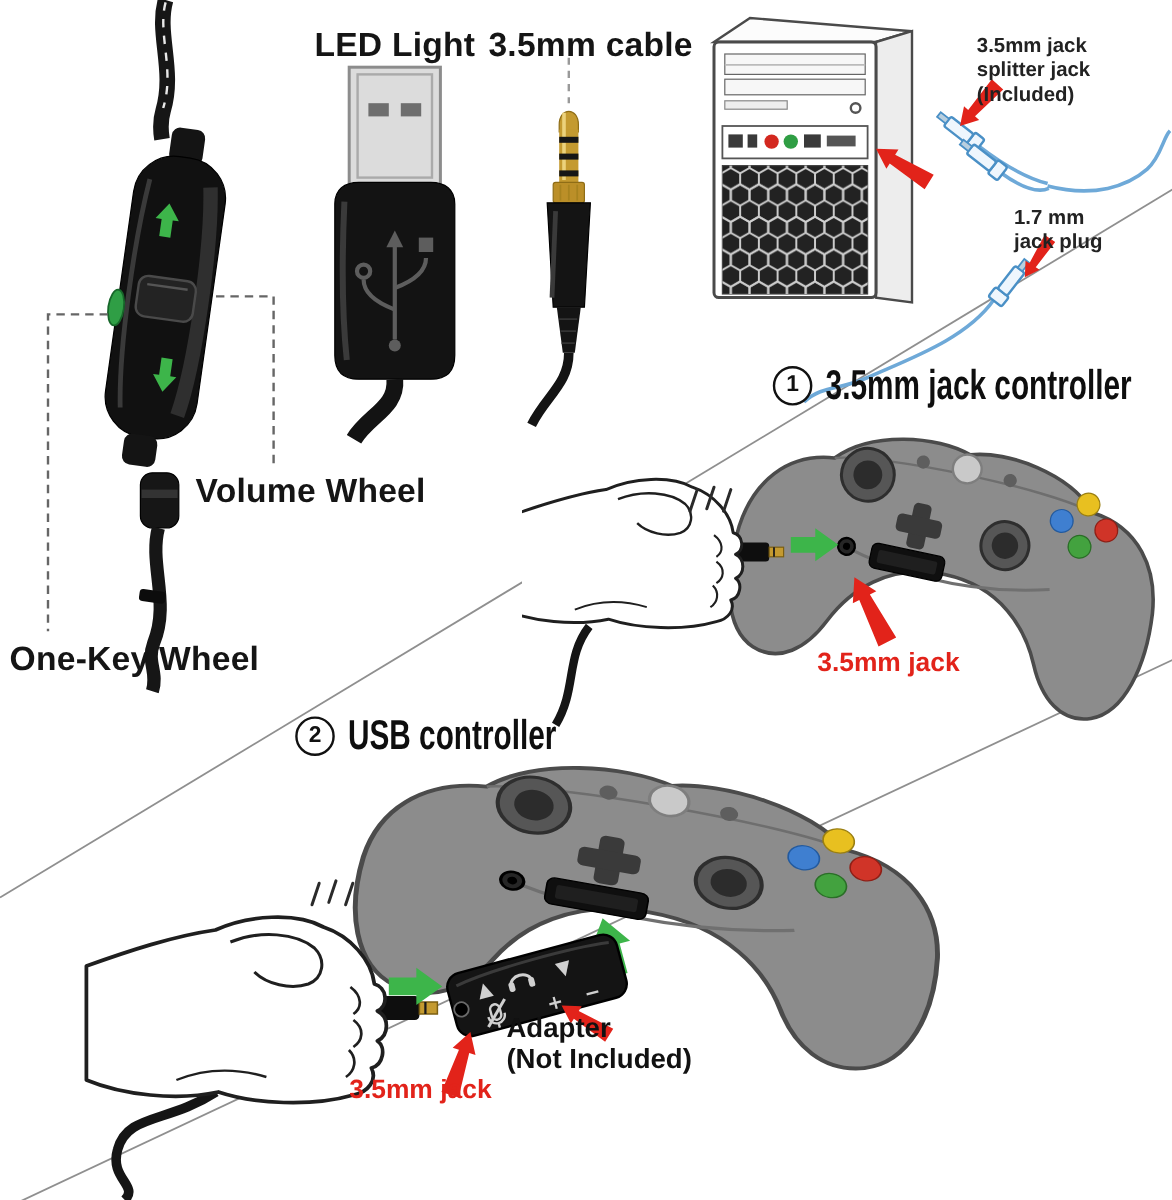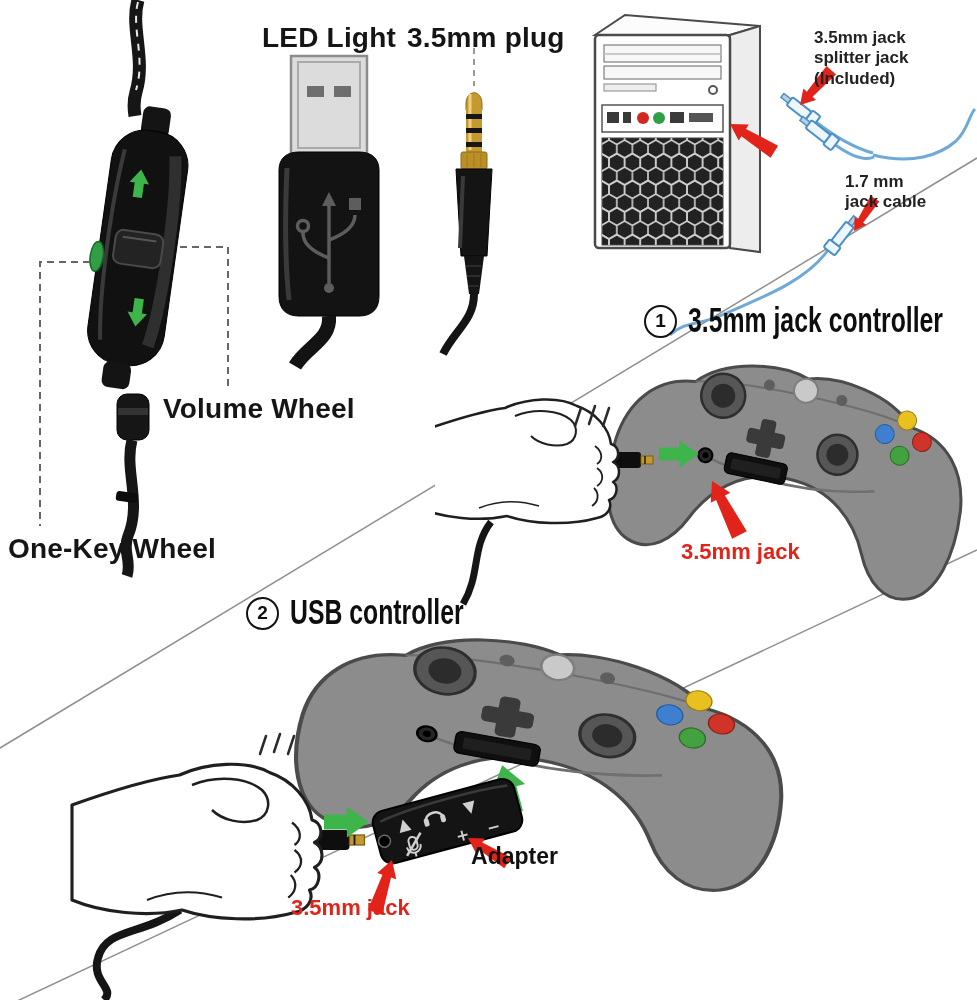--- a/index.html
+++ b/index.html
@@ -9,21 +9,21 @@
   svg.layer{position:absolute;}
   .lbl{font-weight:700;color:#151515;font-size:28px;letter-spacing:0.2px;z-index:5;}
   .lbl-sm{font-weight:700;color:#222;font-size:17px;line-height:1.2;z-index:5;}
   .red-lbl{font-weight:700;color:#e2231a;font-size:22px;z-index:5;}
   .heading{display:flex;align-items:center;gap:11px;z-index:5;}
   .circle-num{width:29px;height:29px;border:2.5px solid #111;border-radius:50%;
       display:flex;align-items:center;justify-content:center;
       font-size:19px;font-weight:700;color:#111;flex:0 0 auto;}
   .heading-text{display:inline-block;font-size:31px;font-weight:700;color:#0e0e0e;
       transform:scale(0.8,1.12);transform-origin:left center;white-space:nowrap;}
-  .adapter-lbl{font-weight:700;color:#111;font-size:23px;text-align:center;width:185px;line-height:1.15;z-index:5;}
+  .adapter-lbl{font-weight:700;color:#111;font-size:23px;text-align:left;width:185px;line-height:1.15;z-index:5;}
   .adicon{font:bold 16px "DejaVu Sans",sans-serif;fill:#d0d0d0;text-anchor:middle;}
 </style>
 </head>
 <body>
 
 <svg width="0" height="0" style="position:absolute">
   <defs>
     <path id="rarrow" d="M0,0 L-10,17 L-4.5,17 L-7.5,55 L7.5,55 L4.5,17 L10,17 Z"></path>
     <path id="garrow" d="M0,-5.5 L17,-5.5 L17,-11.5 L33,0 L17,11.5 L17,5.5 L0,5.5 Z"></path>
     <g id="slashes" stroke="#2a2a2a" stroke-width="2.5" stroke-linecap="round" fill="none">
@@ -223,41 +223,42 @@
   </g>
   <path d="M120,292 C80,318 46,310 38,340 C31,364 56,370 44,382" stroke="#151515" stroke-width="8" fill="none"></path>
   <use href="#hand-plug" transform="translate(12,132) scale(1.25)"></use>
   <use href="#slashes" transform="translate(200,118)"></use>
   <use href="#garrow" transform="translate(264,204) scale(1.35)" fill="#3db54a"></use>
   <use href="#rarrow" transform="translate(332,242) rotate(18)" fill="#e2231a"></use>
   <use href="#rarrow" transform="translate(408,220) rotate(-58) scale(0.85)" fill="#e2231a"></use>
 </svg>
 
 <div class="abs lbl" style="left:262px;top:22px">LED Light</div>
-<div class="abs lbl" style="left:407px;top:22px">3.5mm plug</div>
+<div class="abs lbl" style="left:407px;top:22px">3.5mm cable</div>
 <div class="abs lbl" style="left:163px;top:393px">Volume Wheel</div>
 <div class="abs lbl" style="left:8px;top:533px">One-Key Wheel</div>
 
 <div class="abs lbl-sm" style="left:814px;top:28px">
   <div>3.5mm jack</div>
   <div>splitter jack</div>
   <div>(Included)</div>
 </div>
 <div class="abs lbl-sm" style="left:845px;top:172px">
   <div>1.7 mm</div>
-  <div>jack cable</div>
+  <div>jack plug</div>
 </div>
 
 <div class="abs heading" style="left:644px;top:303px">
   <span class="circle-num">1</span>
   <span class="heading-text">3.5mm jack controller</span>
 </div>
 <div class="abs red-lbl" style="left:681px;top:539px">3.5mm jack</div>
 
 <div class="abs heading" style="left:246px;top:595px">
   <span class="circle-num">2</span>
   <span class="heading-text">USB controller</span>
 </div>
 <div class="abs red-lbl" style="left:291px;top:895px">3.5mm jack</div>
 
 <div class="abs adapter-lbl" style="left:422px;top:843px">
   <div>Adapter</div>
+  <div>(Not Included)</div>
 </div>
 
 </body></html>

